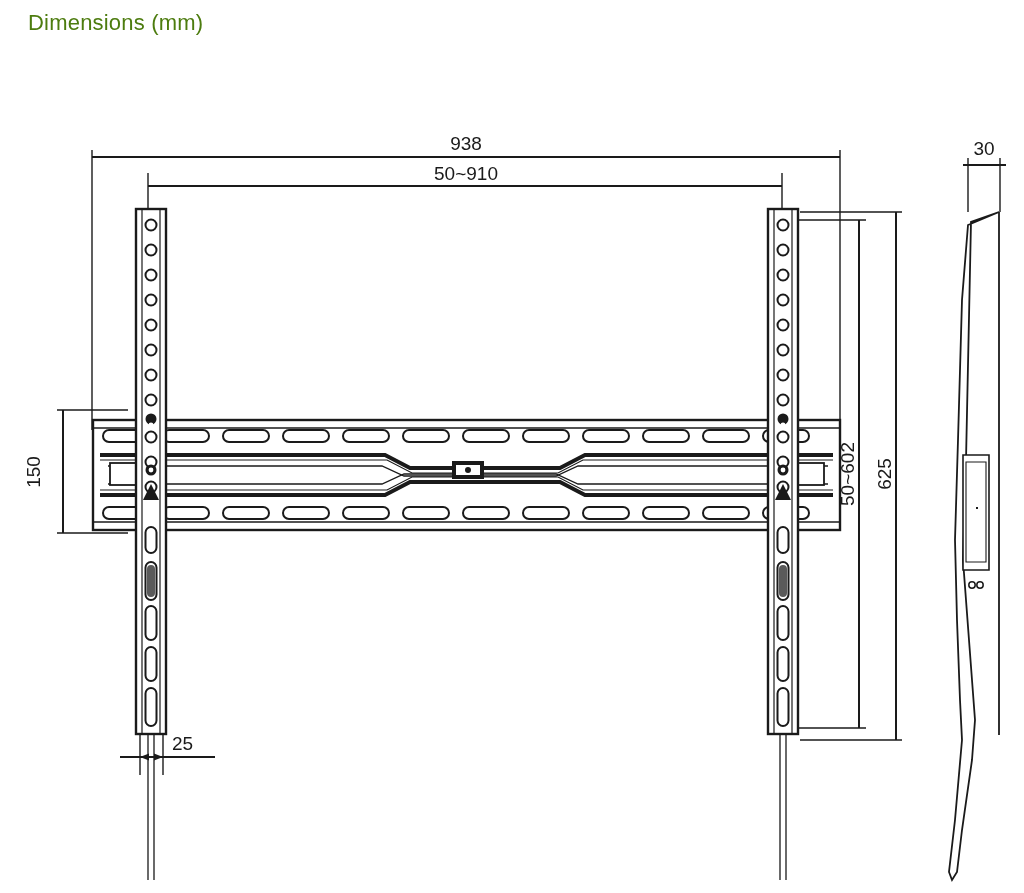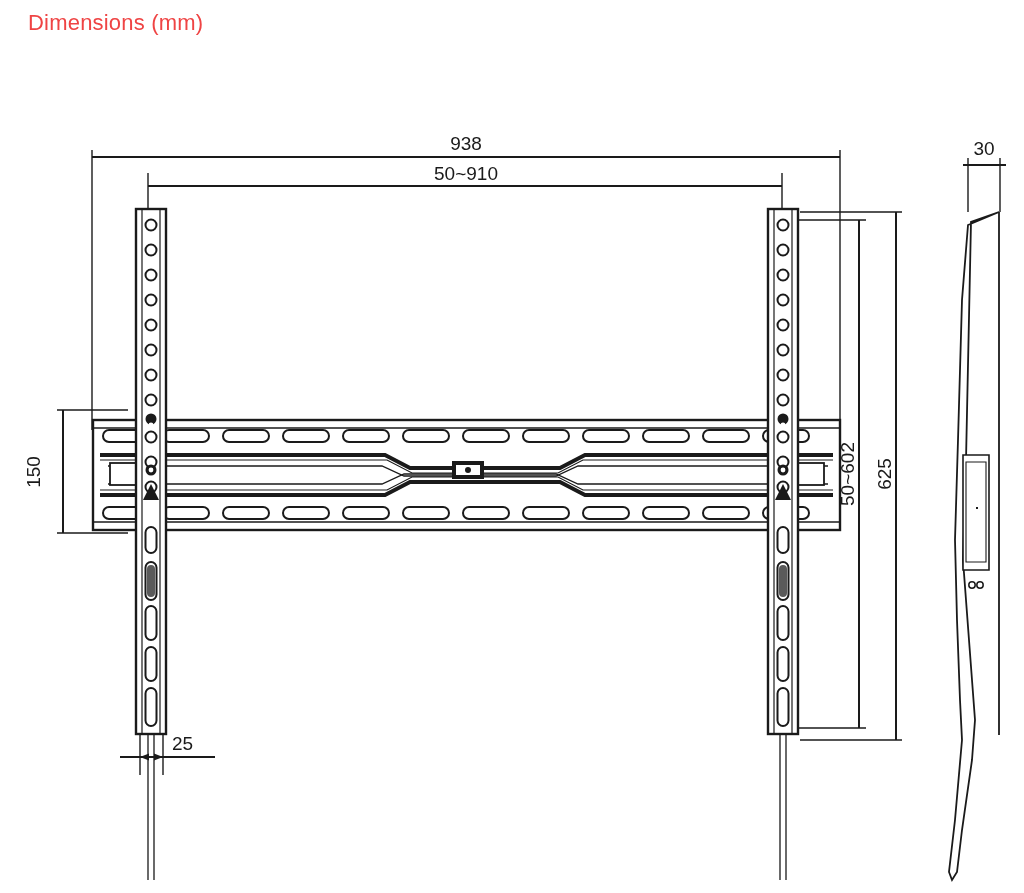--- a/index.html
+++ b/index.html
@@ -1,18 +1,18 @@
 <!DOCTYPE html>
 <html><head>
 <meta charset="utf-8">
 <style>
   html,body{margin:0;padding:0;background:#ffffff;}
   body{width:1024px;height:893px;font-family:"Liberation Sans",sans-serif;overflow:hidden;}
   #stage{position:relative;width:1024px;height:893px;background:#ffffff;}
-  #title{position:absolute;left:28px;top:10px;font-size:22px;color:#ef4444;letter-spacing:.2px;}
+  #title{position:absolute;left:28px;top:10px;font-size:22px;color:#4d7c0f;letter-spacing:.2px;}
   svg{position:absolute;left:0;top:0;width:1024px;height:893px;}
   .dimtxt{font-family:"Liberation Sans",sans-serif;font-size:19px;fill:#1a1a1a;}
   .hide{position:absolute;width:0;height:0;overflow:hidden;opacity:0;}
 </style>
 </head>
 <body>
 
 <div id="stage">
 
   <div id="title">Dimensions (mm)</div>

